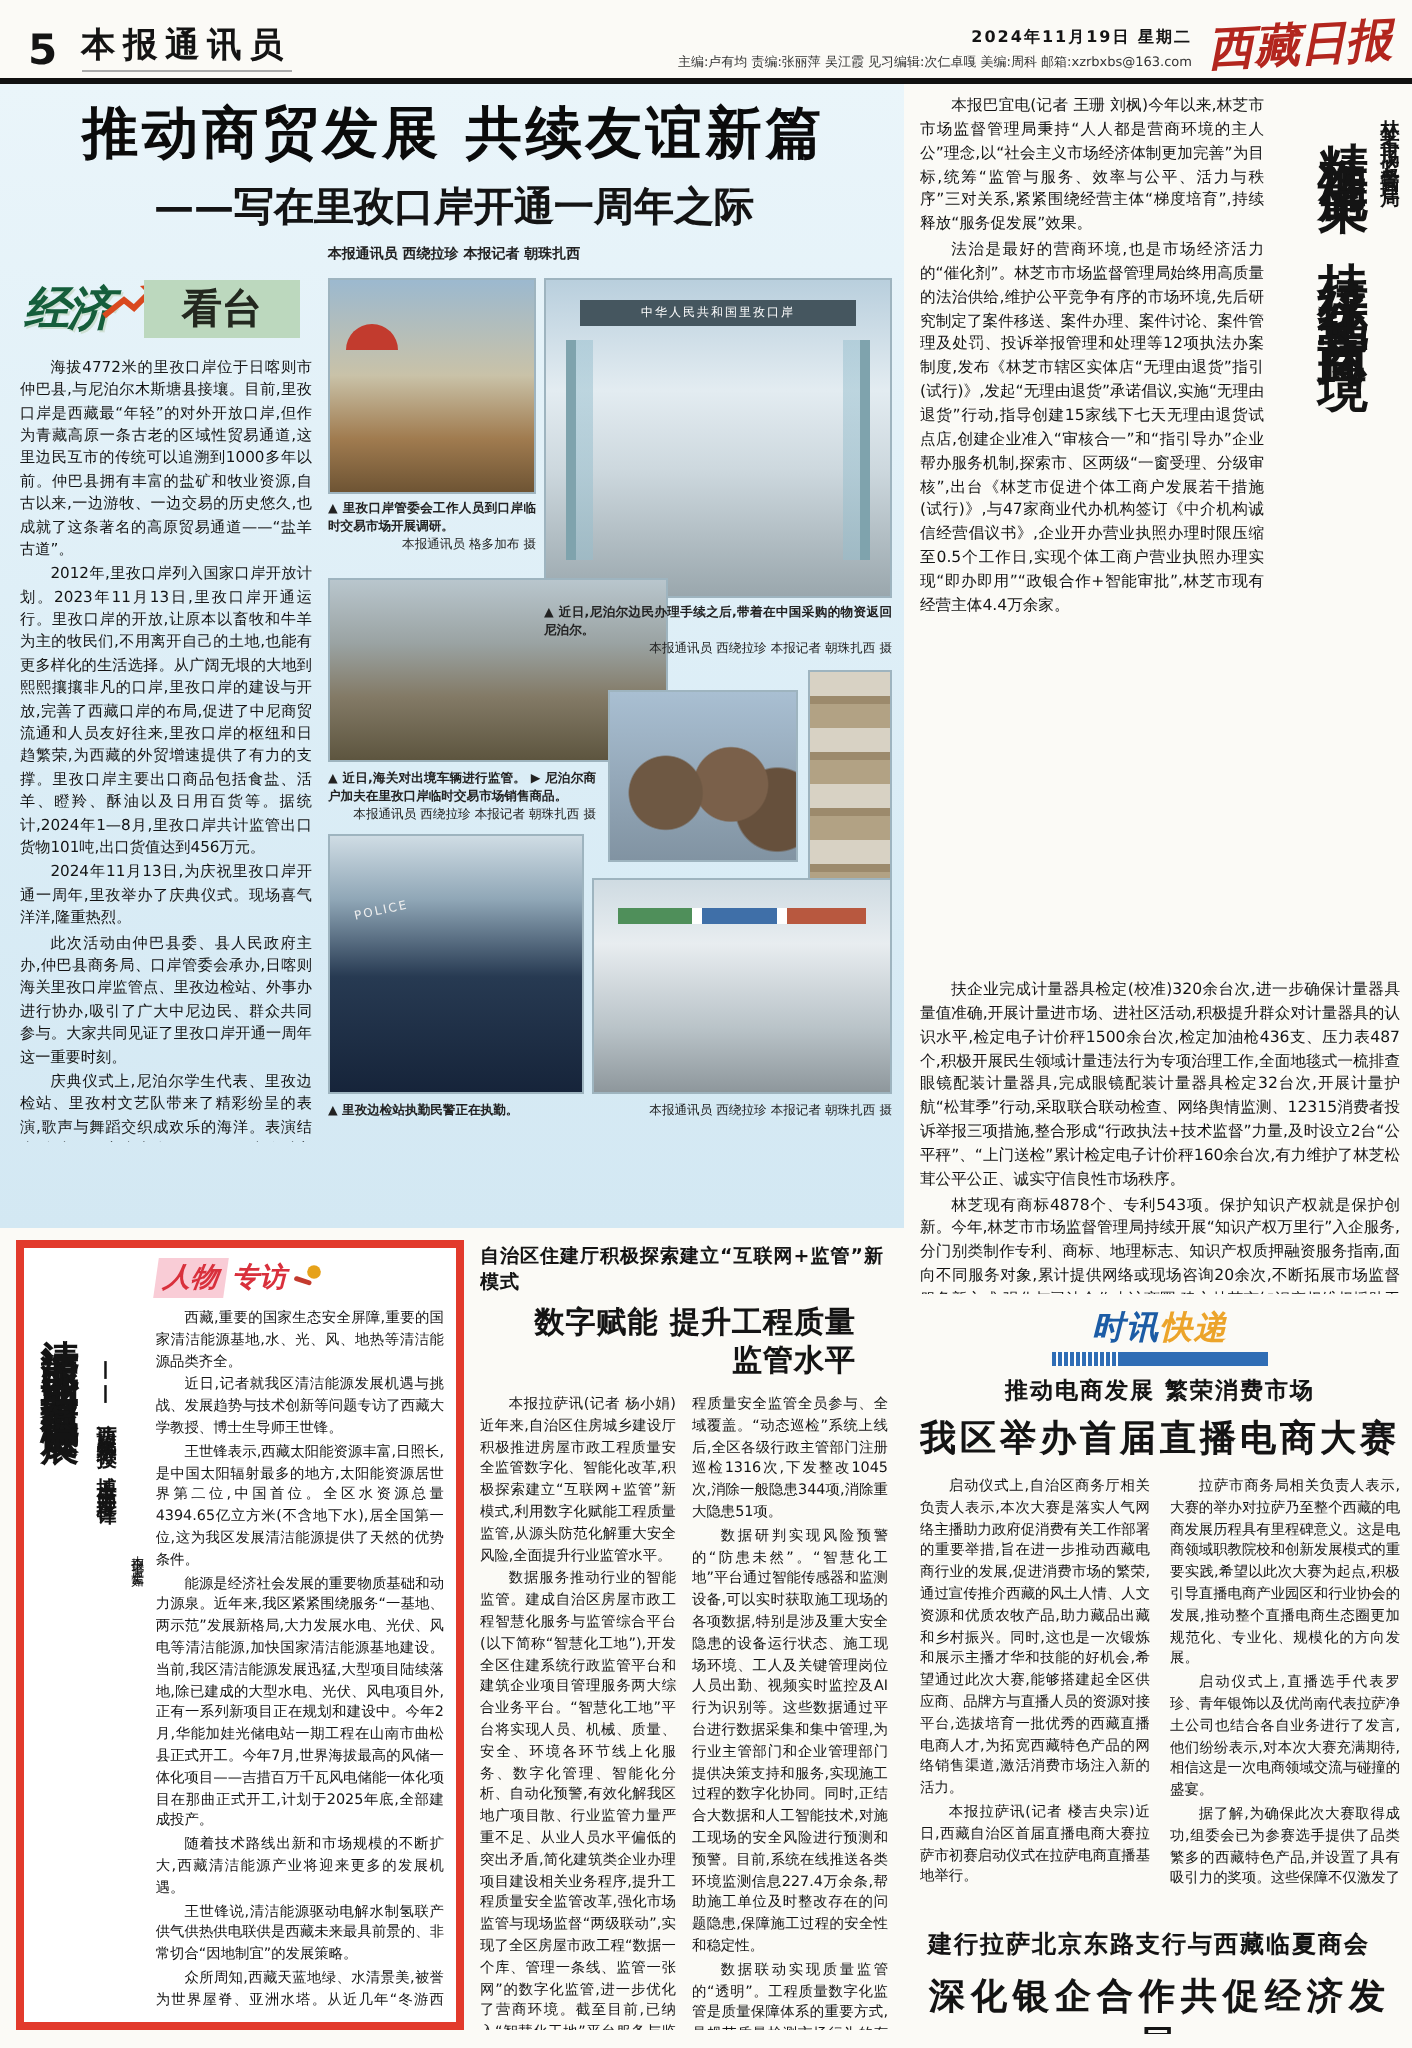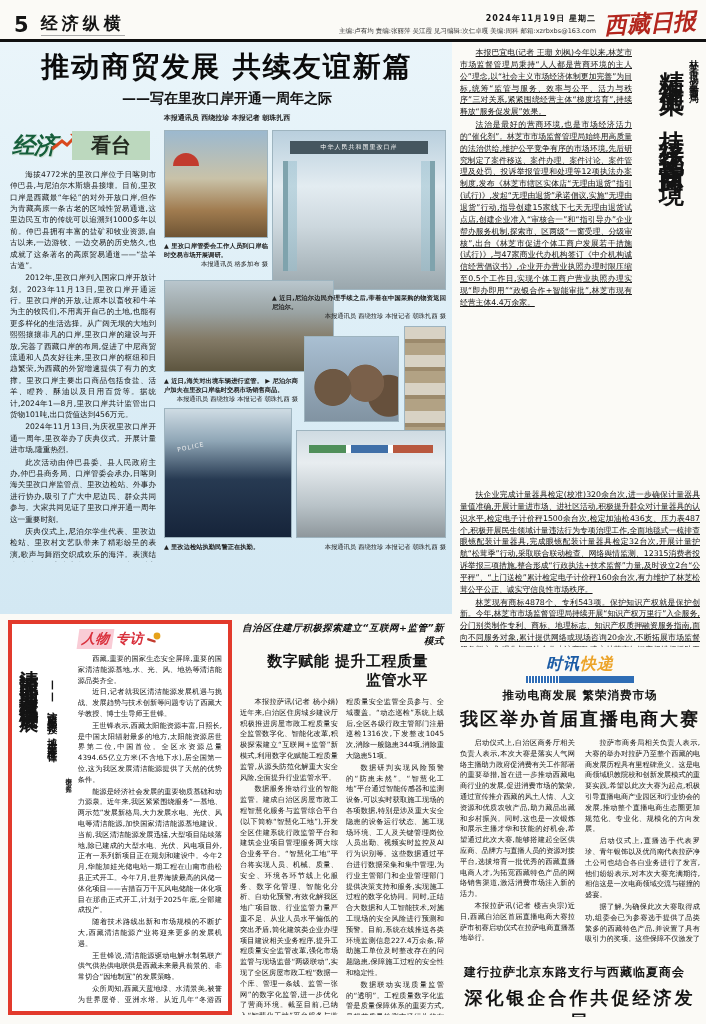--- a/index.html
+++ b/index.html
@@ -16,21 +16,21 @@
   .masthead { font-size:23px; color:#b3261e; font-family:"DejaVu Serif",serif; font-weight:bold; font-style:italic; transform:rotate(-3deg); line-height:1; padding-bottom:2px; }
 
   
   .content { display:flex; height:979px; }
   .left-strip { width:452px; display:flex; flex-direction:column; }
   .right-strip { flex:1; padding:3px 6px 4px 8px; display:flex; flex-direction:column; overflow:hidden; }
 
   
   .main-story { height:572px; background:linear-gradient(180deg,#eaf5fa 0%,#dbedf6 60%,#d3e8f3 100%); padding:10px 8px 4px 10px; }
   .headline { font-size:28px; font-weight:900; text-align:center; letter-spacing:2px; line-height:1.1; color:#0b0b0b; }
-  .subhead { text-align:center; font-size:14px; font-weight:bold; margin-top:7px; font-family:"DejaVu Serif",serif; }
+  .subhead { text-align:center; font-size:20px; font-weight:bold; margin-top:7px; font-family:"DejaVu Serif",serif; }
   .byline { text-align:center; font-size:7px; font-weight:bold; margin-top:5px; color:#222; }
   .story-body { display:flex; gap:8px; margin-top:7px; height:432px;justify-content:flex-end; }
   .story-left { width:146px; overflow:hidden; }
   .jingji-logo { display:flex; align-items:center; height:32px; margin:0 0 7px 2px; position:relative; }
   .jl-1 { font-size:23px; font-weight:900; font-style:italic; color:#155e3b; letter-spacing:-1px; text-shadow:1px 1px 0 #cfe0d5; }
   .jl-arrow { width:30px; height:22px; margin:0 0 8px -6px; }
   .jl-2 { font-size:20px; font-weight:900; color:#23281f; background:#bcd8be; padding:1px 19px; margin-left:-8px; }
   .news-text p { font-size:7.6px; line-height:1.5; text-align:justify; text-indent:2em; margin-bottom:1px; }
 
   
@@ -60,29 +60,29 @@
   .il-2 { color:#d9303c; font-weight:900; font-style:italic; font-size:13.5px; }
   .mic-icon { width:16px; height:14px; }
   .interview-content { display:flex; gap:5px; flex:1; overflow:hidden; }
   .iv-title { writing-mode:vertical-rl; font-size:19px; font-weight:900; letter-spacing:3px; line-height:1.15; }
   .iv-subhead { writing-mode:vertical-rl; font-size:10px; font-weight:bold; letter-spacing:2px; margin-top:26px; }
   .iv-byline { writing-mode:vertical-rl; font-size:6.5px; margin-top:118px; letter-spacing:1px; }
   .iv-text { flex:1; overflow:hidden; }
   .iv-text p { font-size:7.2px; line-height:1.5; text-align:justify; text-indent:2em; margin-bottom:1px; }
 
   .construction { flex:1; padding:2px 4px 0 0; overflow:hidden; }
-  .c-kicker { font-size:9.5px; font-weight:bold; text-align:right; letter-spacing:.5px;font-style:italic; }
+  .c-kicker { font-size:9.5px; font-weight:bold; text-align:left; letter-spacing:.5px; }
   .c-headline { font-size:15px; font-weight:900; text-align:right; letter-spacing:.5px; margin:4px 16px 7px; }
   .c-cols { column-count:2; column-gap:8px; }
   .c-cols p, .cols p { font-size:7.2px; line-height:1.5; text-align:justify; text-indent:2em; margin-bottom:1px; }
 
   
   .linzhi-top { display:flex; height:442px; overflow:hidden; }
   .linzhi-narrow { flex:1; overflow:hidden; padding-top:2px; }
-  .linzhi-narrow p, .linzhi-wide p { font-size:7.8px; line-height:1.52; text-align:justify; text-indent:2em; margin-bottom:1px;text-decoration:underline; }
+  .linzhi-narrow p, .linzhi-wide p { font-size:7.8px; line-height:1.52; text-align:justify; text-indent:2em; margin-bottom:1px; }
   .linzhi-vertical { width:68px; display:flex; justify-content:flex-end; padding:6px 0 0 4px; }
   .lv-big { writing-mode:vertical-rl; font-size:25px; font-weight:900; letter-spacing:7px; line-height:1; }
   .lv-label { writing-mode:vertical-rl; font-size:9.5px; font-weight:bold; letter-spacing:4px; margin-left:3px; }
   .linzhi-wide { height:158px; overflow:hidden; margin-top:2px; }
 
   .shixun { align-self:center; margin:7px 0 5px; width:108px; }
   .sx-text { text-align:center; font-weight:900; font-style:italic; font-size:16px; letter-spacing:1px; }
   .sx-1 { color:#1c5ca5; } .sx-2 { color:#eca42a; }
   .sx-bar { height:7px; margin-top:1px; background:linear-gradient(90deg, transparent 0 2px, #2f6db5 2px); position:relative; }
   .sx-bar::before { content:""; position:absolute; left:0; top:0; width:34px; height:100%; background:repeating-linear-gradient(90deg,#2f6db5 0 2px,#fff 2px 3px); }
@@ -97,21 +97,21 @@
   .b-kicker { font-size:12px; font-weight:bold; padding-left:4px; letter-spacing:1px; }
   .b-headline { font-size:18px; font-weight:900; text-align:center; letter-spacing:3px; margin:5px 0 7px; }
 </style>
 </head>
 <body>
 
 <div class="page">
 
   <div class="header">
     <div class="pageno">5</div>
-    <div class="section-title">经济纵横</div>
+    <div class="section-title">本报通讯员</div>
     <div class="header-right">
       <div class="date-line">2024年11月19日 星期二</div>
       <div class="staff-line">主编:卢有均 责编:张丽萍 吴江霞 见习编辑:次仁卓嘎 美编:周科  邮箱:xzrbxbs@163.com</div>
     </div>
     <div class="masthead">西藏日报</div>
   </div>
 
   <div class="content">
 
     <div class="left-strip">
@@ -127,21 +127,21 @@
               <span class="jl-1">经济</span>
               <svg class="jl-arrow" viewBox="0 0 30 22">
                 <path d="M2 18 L12 10 L17 14 L27 4" stroke="#d9491f" stroke-width="3" fill="none"></path>
                 <path d="M20 3 L28 2 L27 10 Z" fill="#d9491f"></path>
               </svg>
               <span class="jl-2">看台</span>
             </div>
             <div class="news-text">
               <p>海拔4772米的里孜口岸位于日喀则市仲巴县,与尼泊尔木斯塘县接壤。目前,里孜口岸是西藏最“年轻”的对外开放口岸,但作为青藏高原一条古老的区域性贸易通道,这里边民互市的传统可以追溯到1000多年以前。仲巴县拥有丰富的盐矿和牧业资源,自古以来,一边游牧、一边交易的历史悠久,也成就了这条著名的高原贸易通道——“盐羊古道”。</p>
               <p>2012年,里孜口岸列入国家口岸开放计划。2023年11月13日,里孜口岸开通运行。里孜口岸的开放,让原本以畜牧和牛羊为主的牧民们,不用离开自己的土地,也能有更多样化的生活选择。从广阔无垠的大地到熙熙攘攘非凡的口岸,里孜口岸的建设与开放,完善了西藏口岸的布局,促进了中尼商贸流通和人员友好往来,里孜口岸的枢纽和日趋繁荣,为西藏的外贸增速提供了有力的支撑。里孜口岸主要出口商品包括食盐、活羊、瞪羚、酥油以及日用百货等。据统计,2024年1—8月,里孜口岸共计监管出口货物101吨,出口货值达到456万元。</p>
-              <p>2024年11月13日,为庆祝里孜口岸开通一周年,里孜举办了庆典仪式。开展计量进市场,隆重热烈。</p>
+              <p>2024年11月13日,为庆祝里孜口岸开通一周年,里孜举办了庆典仪式。现场喜气洋洋,隆重热烈。</p>
               <p>此次活动由仲巴县委、县人民政府主办,仲巴县商务局、口岸管委会承办,日喀则海关里孜口岸监管点、里孜边检站、外事办进行协办,吸引了广大中尼边民、群众共同参与。大家共同见证了里孜口岸开通一周年这一重要时刻。</p>
               <p>庆典仪式上,尼泊尔学生代表、里孜边检站、里孜村文艺队带来了精彩纷呈的表演,歌声与舞蹈交织成欢乐的海洋。表演结束后,中尼双方嘉宾参观了里孜口岸临时交易市场和里孜口岸联检单位一周年成果展示。</p>
 
             </div>
           </div>
 
           <div class="collage">
             <div class="ph ph-market">
               <div class="umbrella"></div>
             </div>

